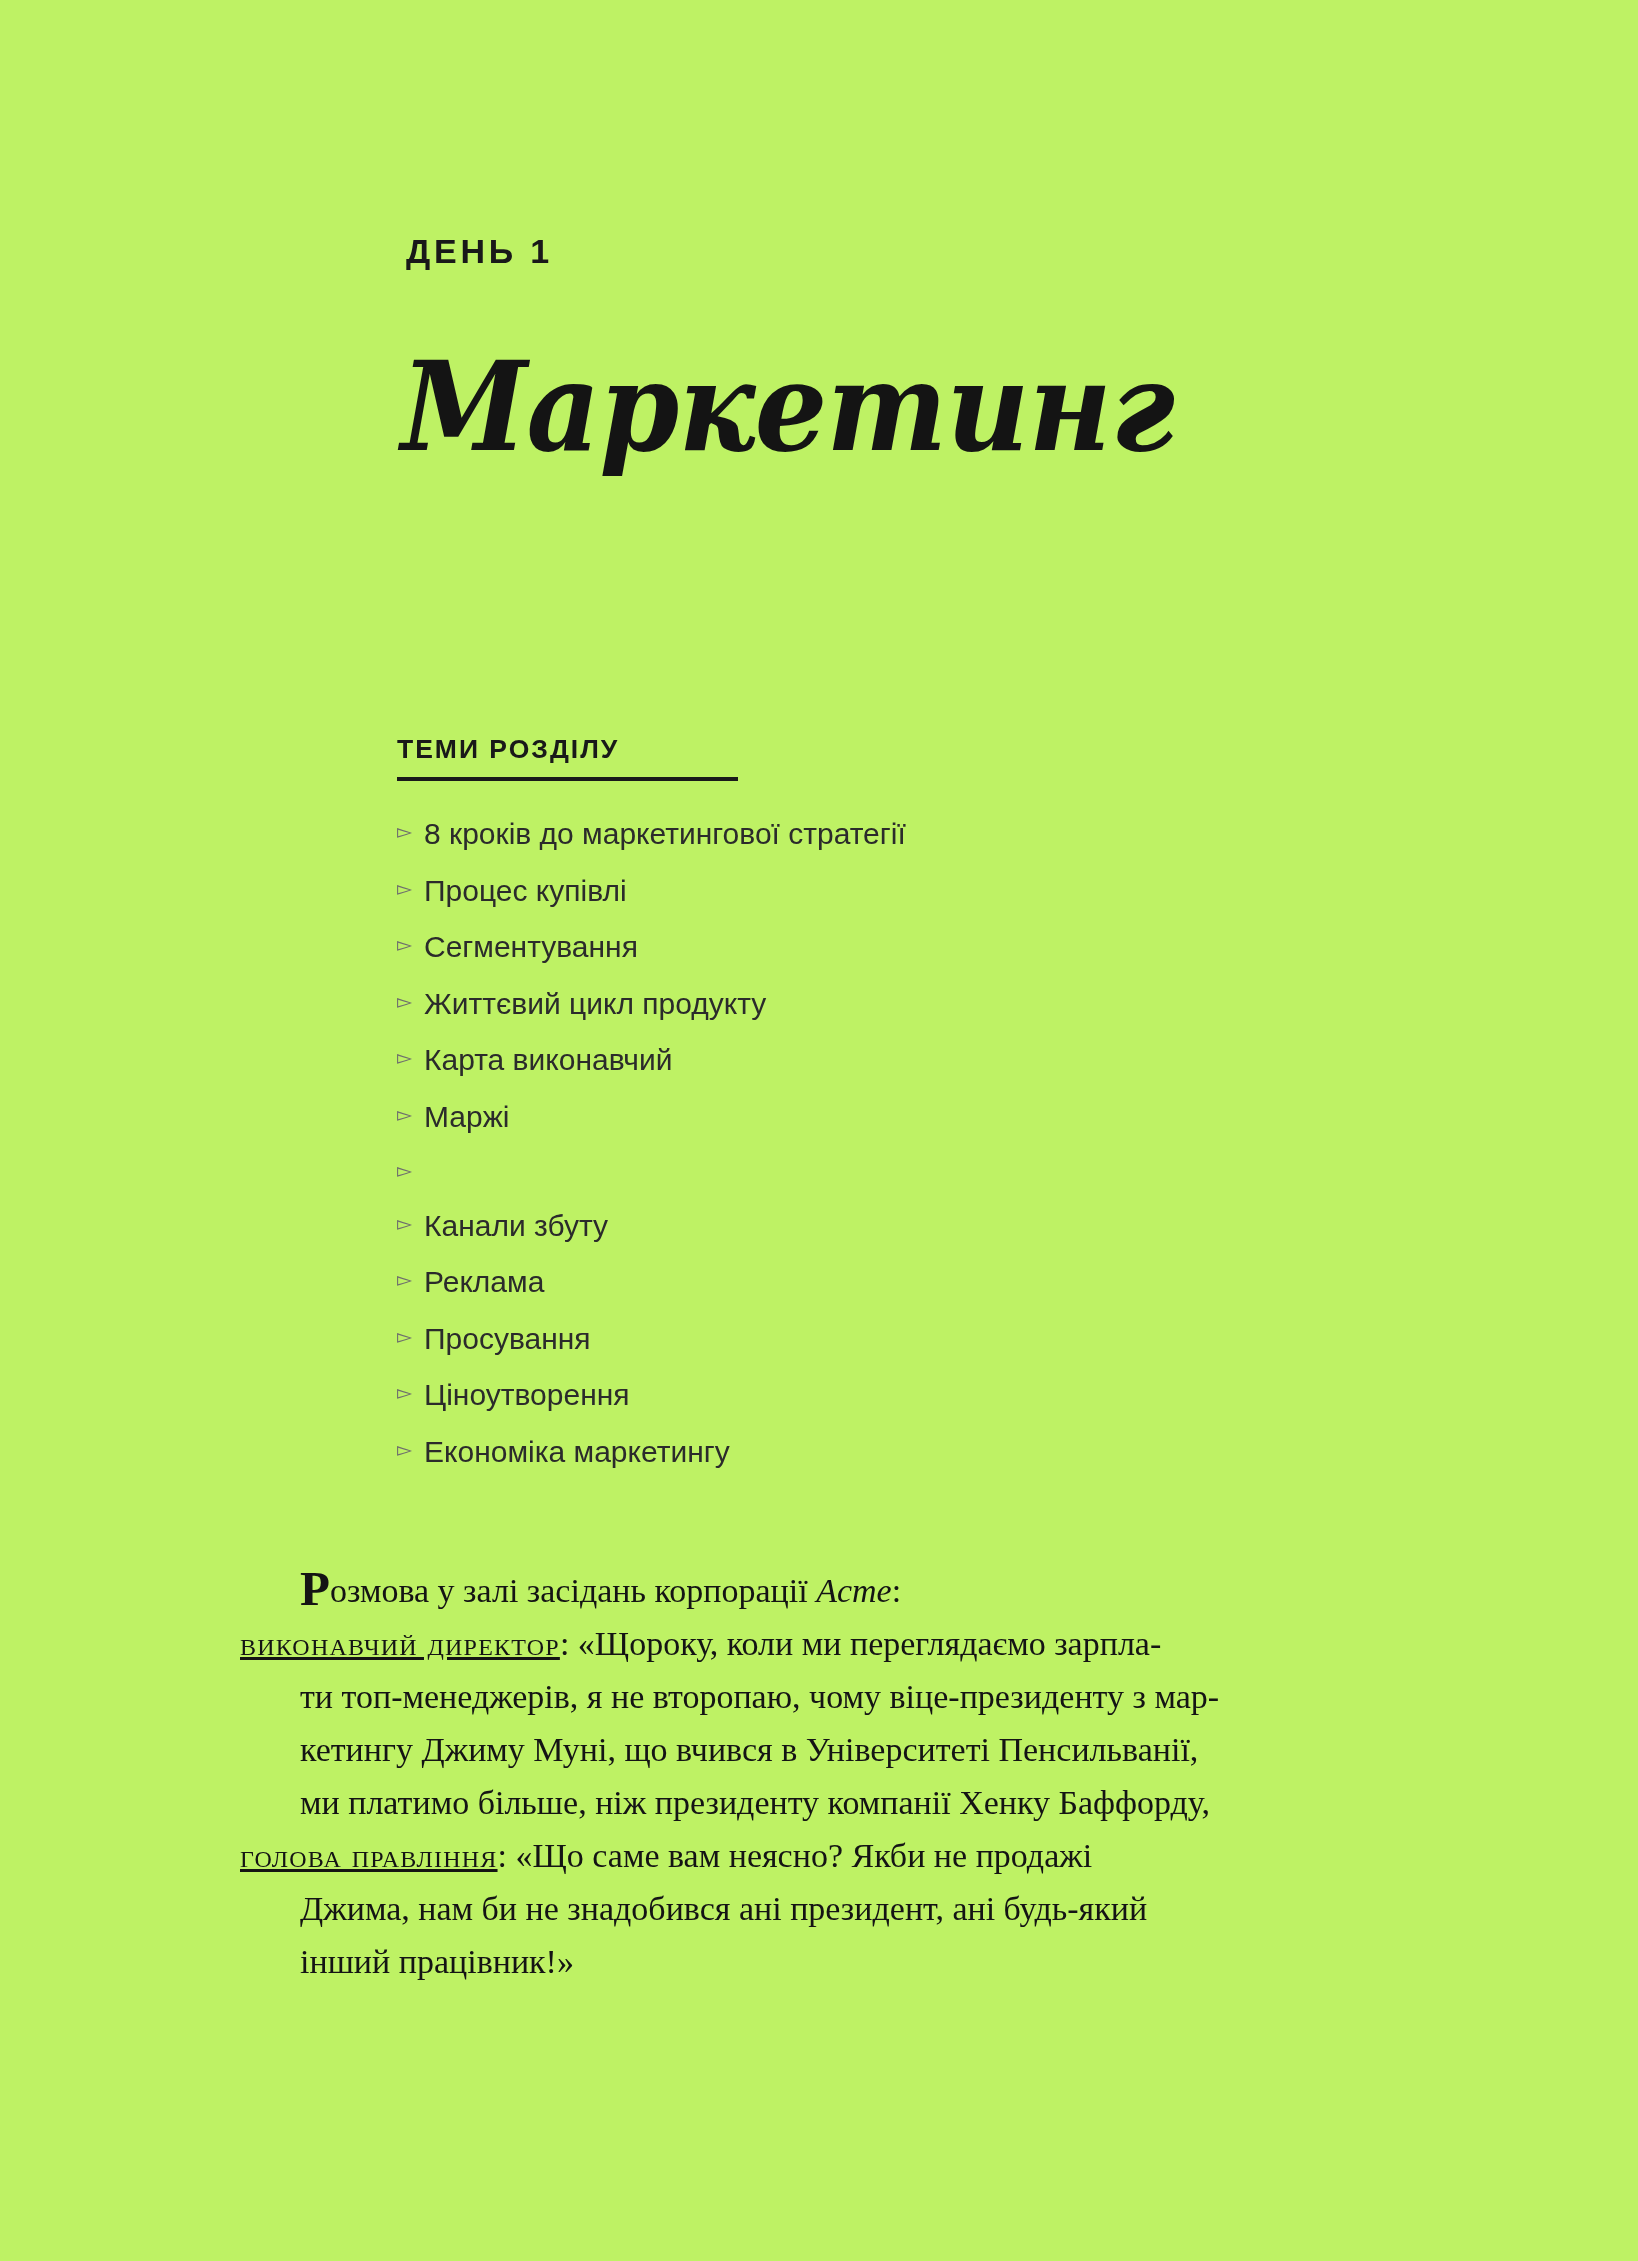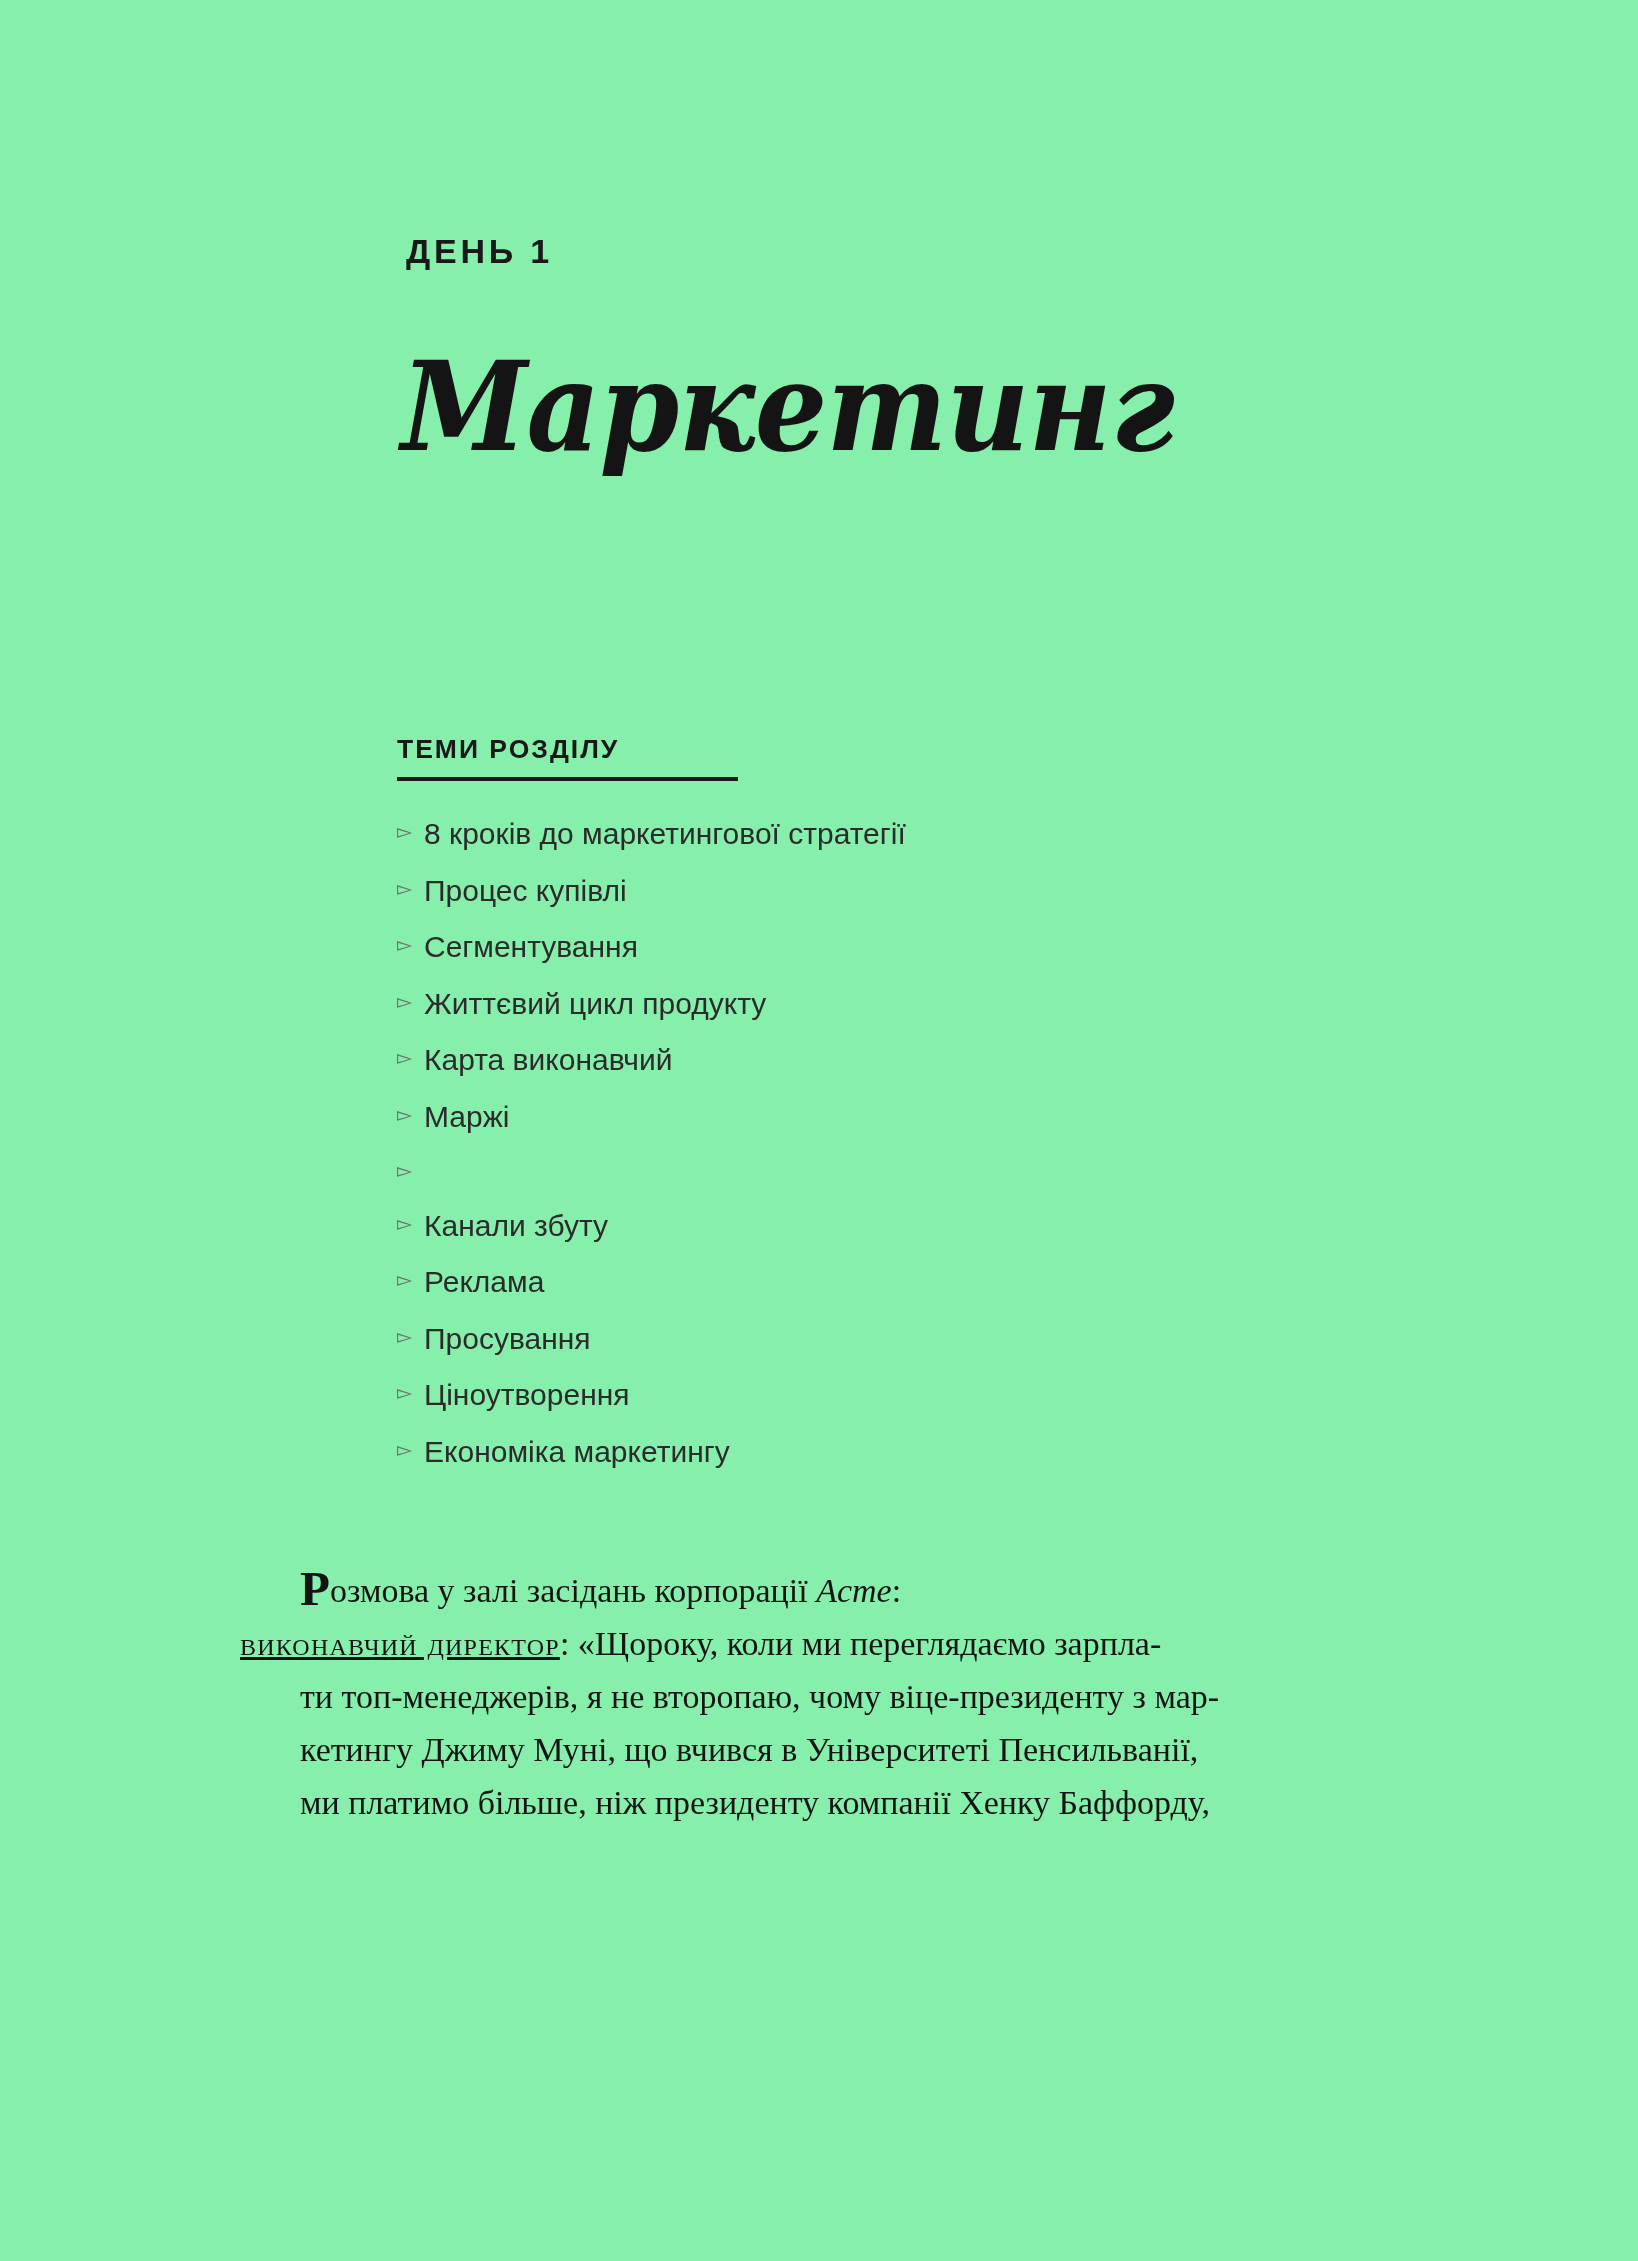--- a/index.html
+++ b/index.html
@@ -6,21 +6,21 @@
   html, body {
     margin: 0;
     padding: 0;
     background: #ffffff;
   }
 
   .page {
     position: relative;
     width: 1638px;
     height: 2261px;
-    background: #86efac;
+    background: #bef264;
     overflow: hidden;
     font-family: "Liberation Sans", sans-serif;
     color: #1a1a1a;
     box-sizing: border-box;
   }
 
   
   .day-label {
     position: absolute;
     left: 406px;
@@ -238,17 +238,22 @@
       <span class="line indent"><span class="dropcap">Р</span><span>озмова у залі засідань корпорації </span><span class="italic">Acme</span><span>:</span></span>
     </p>
 
     <p>
       <span class="line"><span class="speaker">виконавчий директор</span><span>: </span><span>«Щороку, коли ми переглядаємо зарпла-</span></span>
       <span class="line indent">ти топ-менеджерів, я не второпаю, чому віце-президенту з мар-</span>
       <span class="line indent">кетингу Джиму Муні, що вчився в Університеті Пенсильванії,</span>
       <span class="line indent">ми платимо більше, ніж президенту компанії Хенку Баффорду,</span>
     </p>
 
+    <p>
+      <span class="line"><span class="speaker">голова правління</span><span>: </span><span>«Що саме вам неясно? Якби не продажі</span></span>
+      <span class="line indent">Джима, нам би не знадобився ані президент, ані будь-який</span>
+      <span class="line indent">інший працівник!»</span>
+    </p>
 
   </div>
 
 </div>
 
 
 </body></html>

